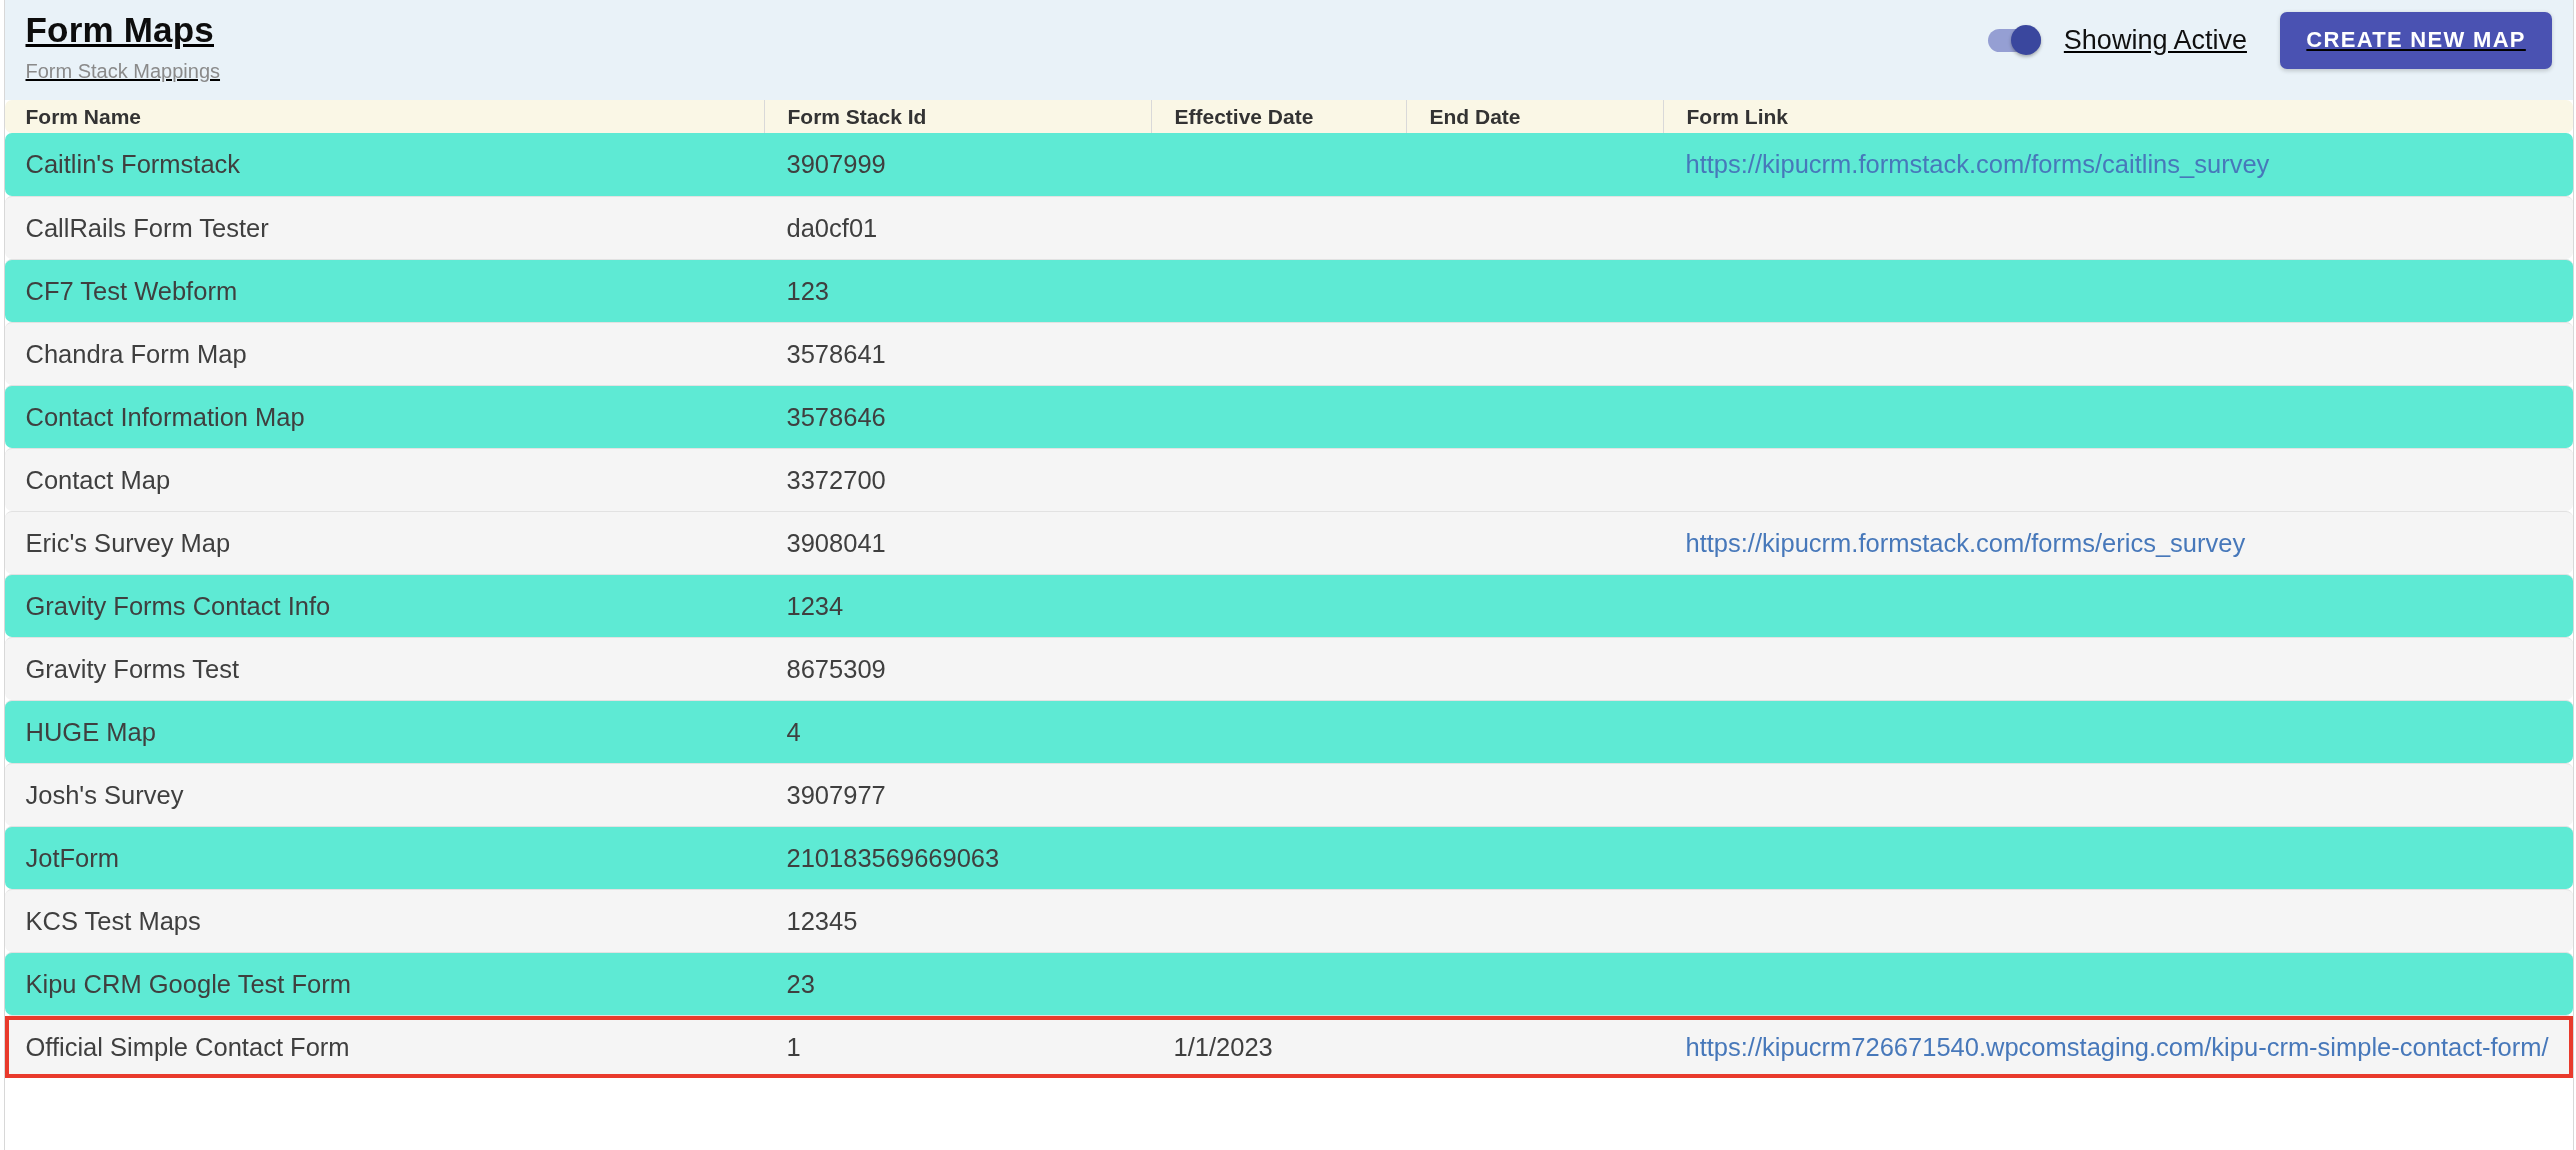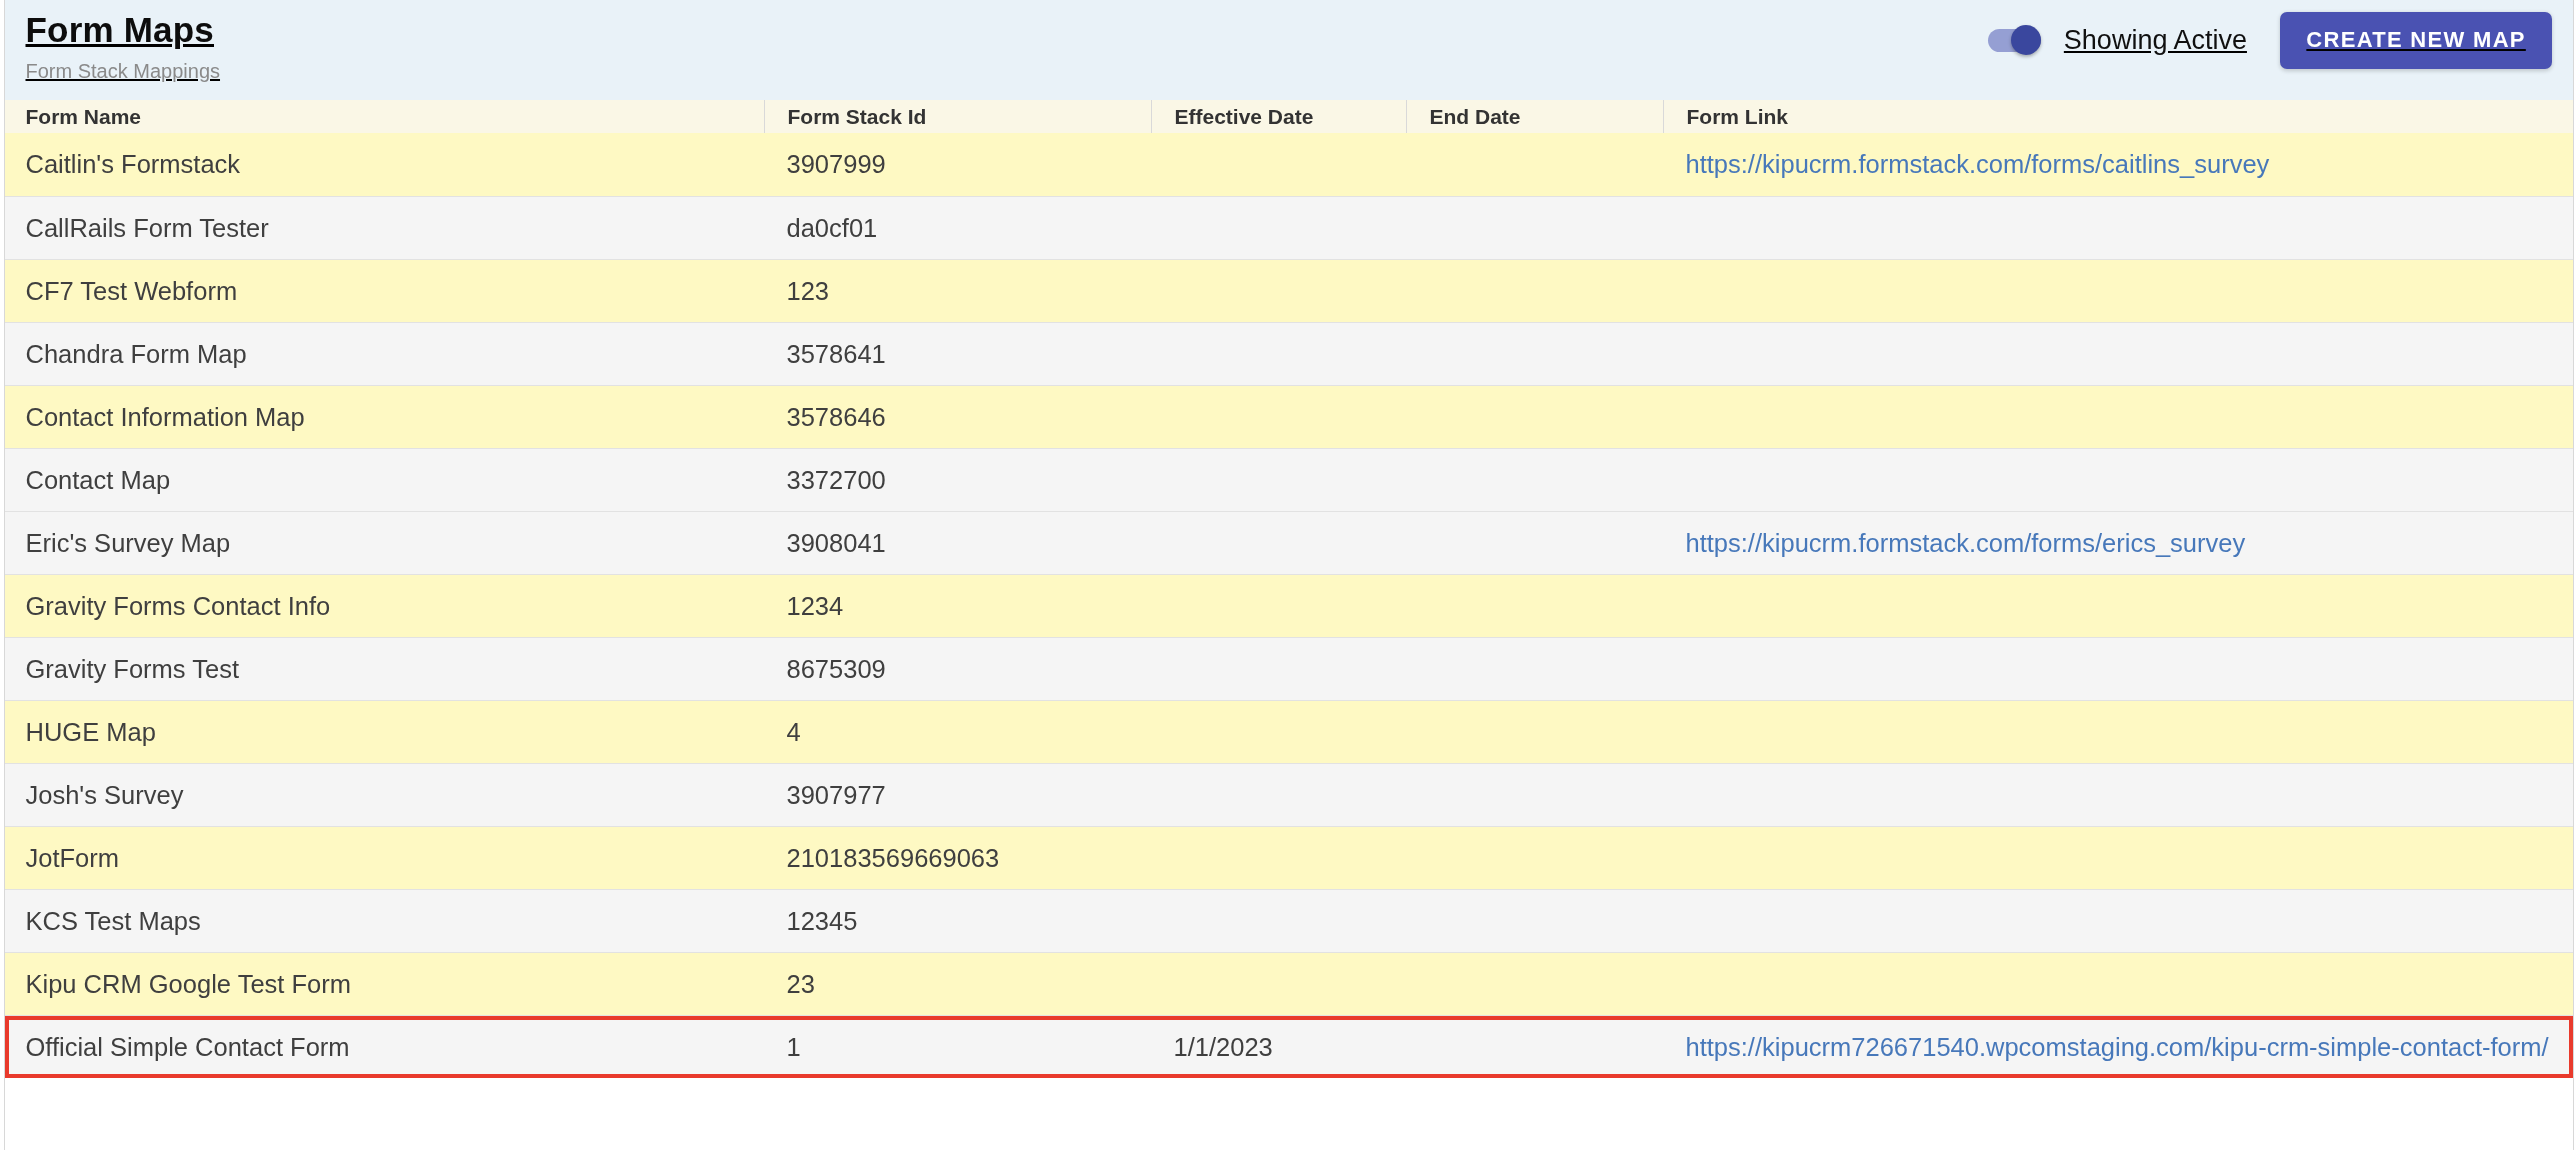--- a/index.html
+++ b/index.html
@@ -63,36 +63,37 @@
     font-size: 22px; font-weight: bold; letter-spacing: 1.3px;
     text-transform: uppercase;
     box-shadow: 0 1.8px 4.4px rgba(0,0,0,0.18);
     cursor: pointer; white-space: nowrap;
   }
   
   .grid-row {
     display: grid;
     grid-template-columns: 759px 387px 255px 257px 1fr;
     align-items: center;
+    border-radius: 7px;
   }
   .thead {
     height: 33px;
     background: #faf7e6;
   }
   .th {
     font-size: 21px; font-weight: bold; color: #333333;
     padding-left: 23px; height: 100%;
     display: flex; align-items: center;
     white-space: nowrap; overflow: hidden;
   }
   .th:first-child { padding-left: 21px; }
   .th + .th { border-left: 1.8px solid #d9d9d9; }
   .row {
     height: 63px;
-    background: #fef9c3;
+    background: #5eead4;
     position: relative;
     cursor: pointer;
   }
   .row + .row { border-top: 1.8px solid #e2e2e2; }
   .row.alt { background: #f5f5f5; }
   .cell {
     font-size: 25.5px; color: #3f3f3f;
     padding-left: 23px;
     white-space: nowrap; overflow: hidden;
   }

